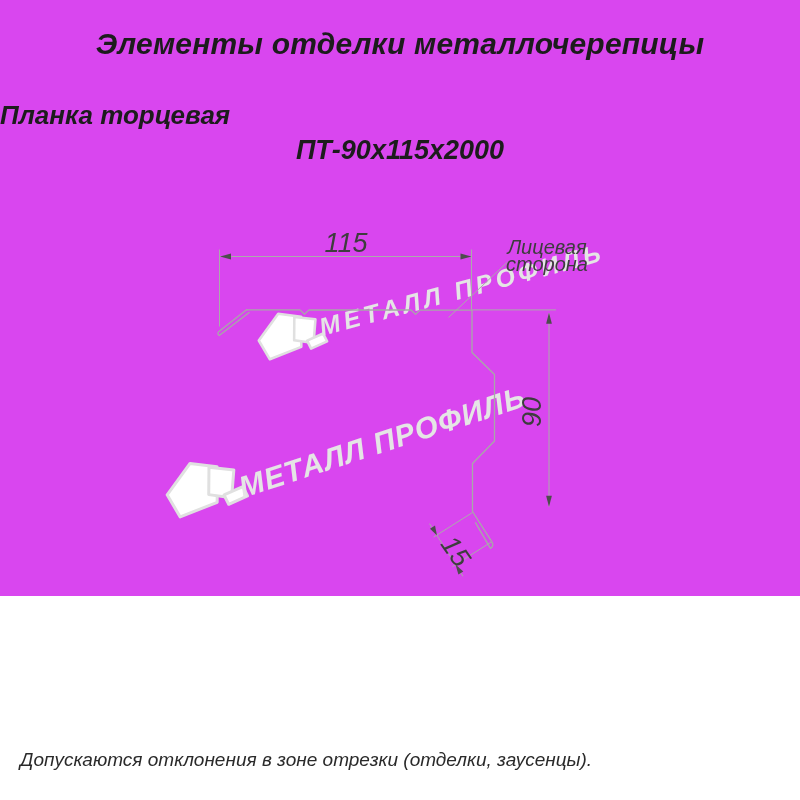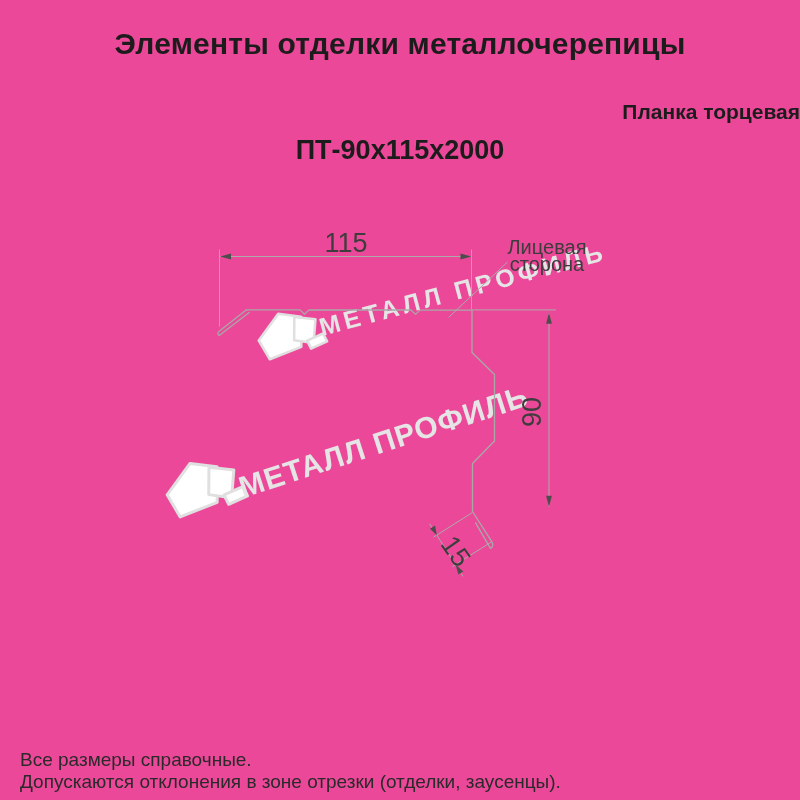--- a/index.html
+++ b/index.html
@@ -7,41 +7,42 @@
     padding: 0;
     width: 800px;
     height: 800px;
     background: #ffffff;
     font-family: "Liberation Sans", sans-serif;
     overflow: hidden;
   }
   .page {
     position: relative;
     width: 800px;
-    height: 800px;
-    background: #ec4899;
+    height: 596px;
+    background: #d946ef;
+    font-style: italic;
   }
   .title {
     position: absolute;
     top: 27px;
     left: 0;
     right: 0;
     text-align: center;
     font-size: 30px;
     font-weight: bold;
     color: #1c1c1c;
     letter-spacing: 0.2px;
   }
   .subtitle {
     position: absolute;
     top: 100px;
     left: 0;
     right: 0;
-    text-align: right;
-    font-size: 21px;
+    text-align: left;
+    font-size: 26px;
     font-weight: bold;
     color: #1c1c1c;
   }
   .product-code {
     position: absolute;
     top: 135px;
     left: 0;
     right: 0;
     text-align: center;
     font-size: 27px;
@@ -141,17 +142,16 @@
     </g>
 
     <g>
       <line x1="507.5" y1="262" x2="448.5" y2="317.5" stroke="#ababab" stroke-width="1"></line>
       <text x="547" y="254" text-anchor="middle" font-size="20" fill="#3d3d3d">Лицевая</text>
       <text x="547" y="270.5" text-anchor="middle" font-size="20" fill="#3d3d3d">сторона</text>
     </g>
   </svg>
 
   <div class="footer">
-    <div>Все размеры справочные.</div>
     <div>Допускаются отклонения в зоне отрезки (отделки, заусенцы).</div>
   </div>
 
 </div>
 
 </body></html>

